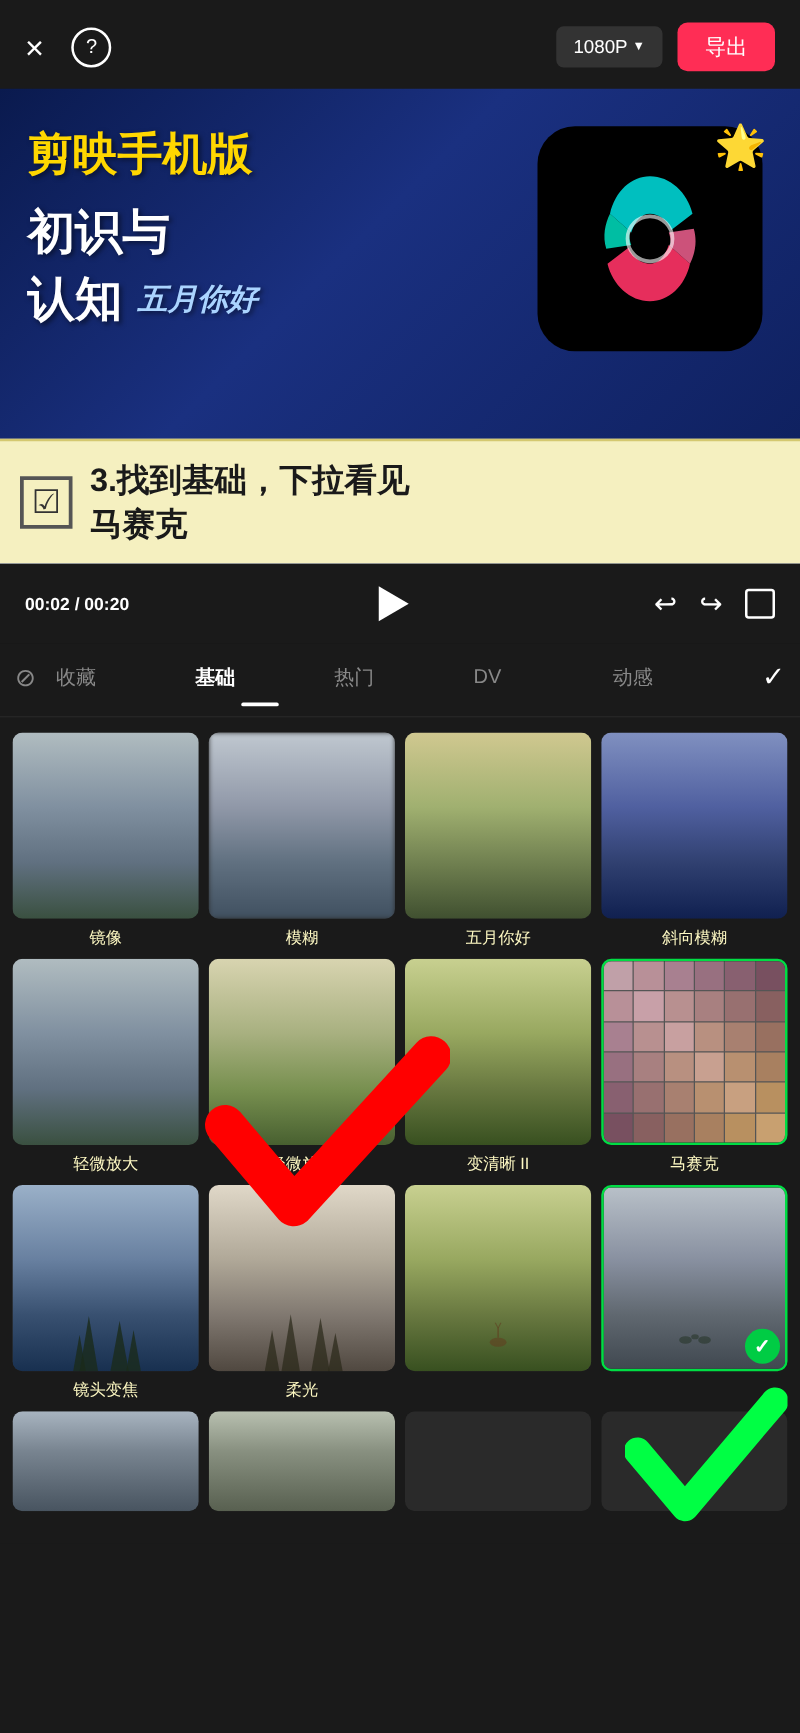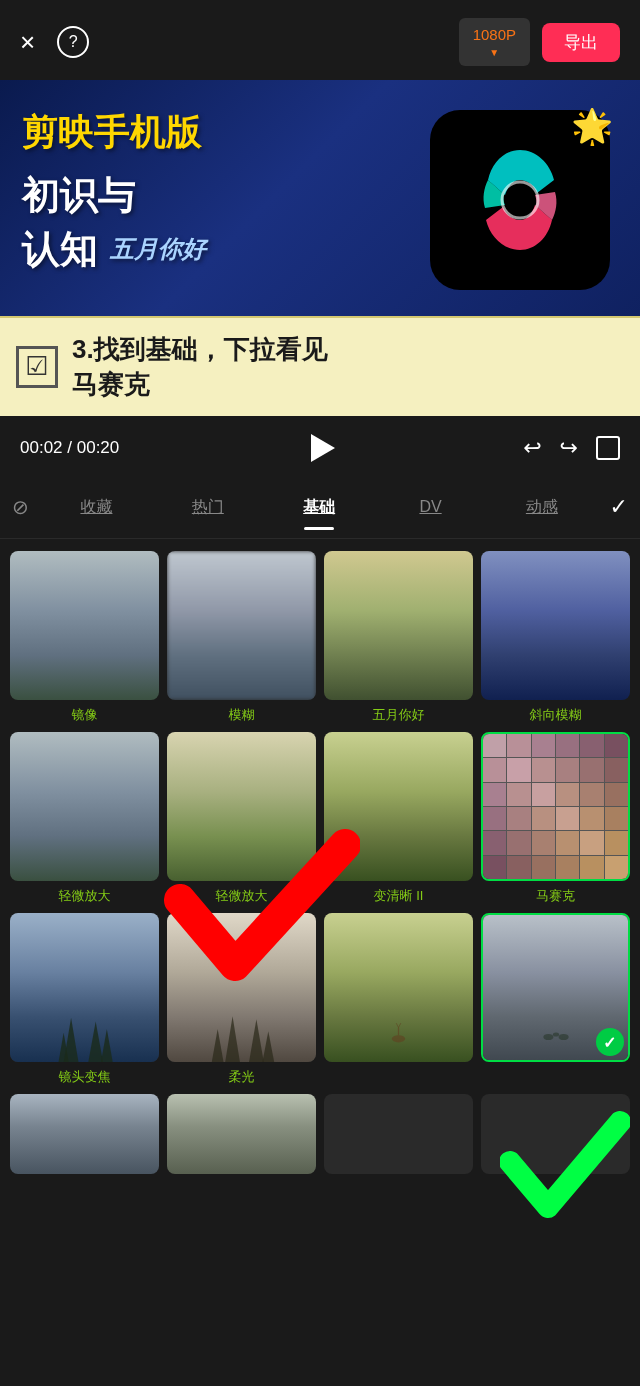--- a/index.html
+++ b/index.html
@@ -44,49 +44,48 @@
       font-size: 16px;
       cursor: pointer;
     }
     .top-right {
       display: flex;
       align-items: center;
       gap: 12px;
     }
     .resolution-btn {
       background: #333;
-      color: #f97316;
+      color: #ffffff;
       border: none;
       border-radius: 6px;
       padding: 8px 14px;
       font-size: 15px;
       cursor: pointer;
       display: flex;
       align-items: center;
       gap: 4px;
-      flex-direction: column;
     }
     .resolution-btn .arrow {
       font-size: 10px;
     }
     .export-btn {
       background: #ff2d55;
       color: #fff;
       border: none;
       border-radius: 8px;
       padding: 8px 22px;
       font-size: 17px;
       font-weight: 500;
       cursor: pointer;
     }
 
     
     .video-preview {
       width: 100%;
-      height: 336px;
+      height: 380px;
       background: linear-gradient(135deg, #0a1a4e 0%, #1a3080 40%, #0d1e5a 100%);
       position: relative;
       overflow: hidden;
     }
     .video-content {
       width: 100%;
       height: 100%;
       position: relative;
       display: flex;
       align-items: center;
@@ -192,22 +191,22 @@
     
     .timeline-controls {
       background: #1a1a1a;
       padding: 14px 20px;
       display: flex;
       align-items: center;
       justify-content: space-between;
     }
     .time-display {
       color: #fff;
-      font-size: 17px;
-      font-weight: 400;
+      font-size: 14px;
+      font-weight: 700;
     }
     .controls-center {
       display: flex;
       align-items: center;
     }
     .play-btn {
       width: 36px;
       height: 36px;
       display: flex;
       align-items: center;
@@ -245,27 +244,26 @@
     .filter-tabs {
       background: #1a1a1a;
       display: flex;
       align-items: center;
       padding: 6px 0 10px 0;
       gap: 0;
       border-bottom: 1px solid #2a2a2a;
     }
     .filter-tab {
       flex: 1;
-      text-align: center;
+      text-align: left;
       color: #888;
       font-size: 16px;
       padding: 8px 4px;
       cursor: pointer;
       position: relative;
-      text-decoration: underline;
     }
     .filter-tab.active {
       color: #fff;
       font-weight: 600;
     }
     .filter-tab.active::after {
       content: '';
       position: absolute;
       bottom: -4px;
       left: 50%;
@@ -308,21 +306,21 @@
     }
     .filter-thumb {
       width: 100%;
       aspect-ratio: 1;
       border-radius: 8px;
       overflow: hidden;
       position: relative;
       background: #2a2a2a;
     }
     .filter-label {
-      color: #84cc16;
+      color: #fef9c3;
       font-size: 13px;
       text-align: center;
     }
     .thumb-foggy {
       background: linear-gradient(180deg, #b0bcc0 0%, #8090a0 40%, #607080 70%, #3a5040 100%);
       width: 100%;
       height: 100%;
     }
     .thumb-field {
       background: linear-gradient(180deg, #d0c890 0%, #a0b070 40%, #708050 70%, #405030 100%);
@@ -459,25 +457,25 @@
     <span class="ctrl-icon">↪</span>
     <div class="fullscreen-icon"></div>
   </div>
 </div>
 
 <div class="filter-tabs">
   <span class="filter-tab-icon">⊘</span>
   <div class="filter-tab">
     <span>收藏</span>
   </div>
+  <div class="filter-tab active">
+    <span>基础</span>
+  </div>
   <div class="filter-tab">
     <span>热门</span>
-  </div>
-  <div class="filter-tab active">
-    <span>基础</span>
   </div>
   <div class="filter-tab">
     <span>DV</span>
   </div>
   <div class="filter-tab">
     <span>动感</span>
   </div>
   <span class="filter-tab-check">✓</span>
 </div>
 

